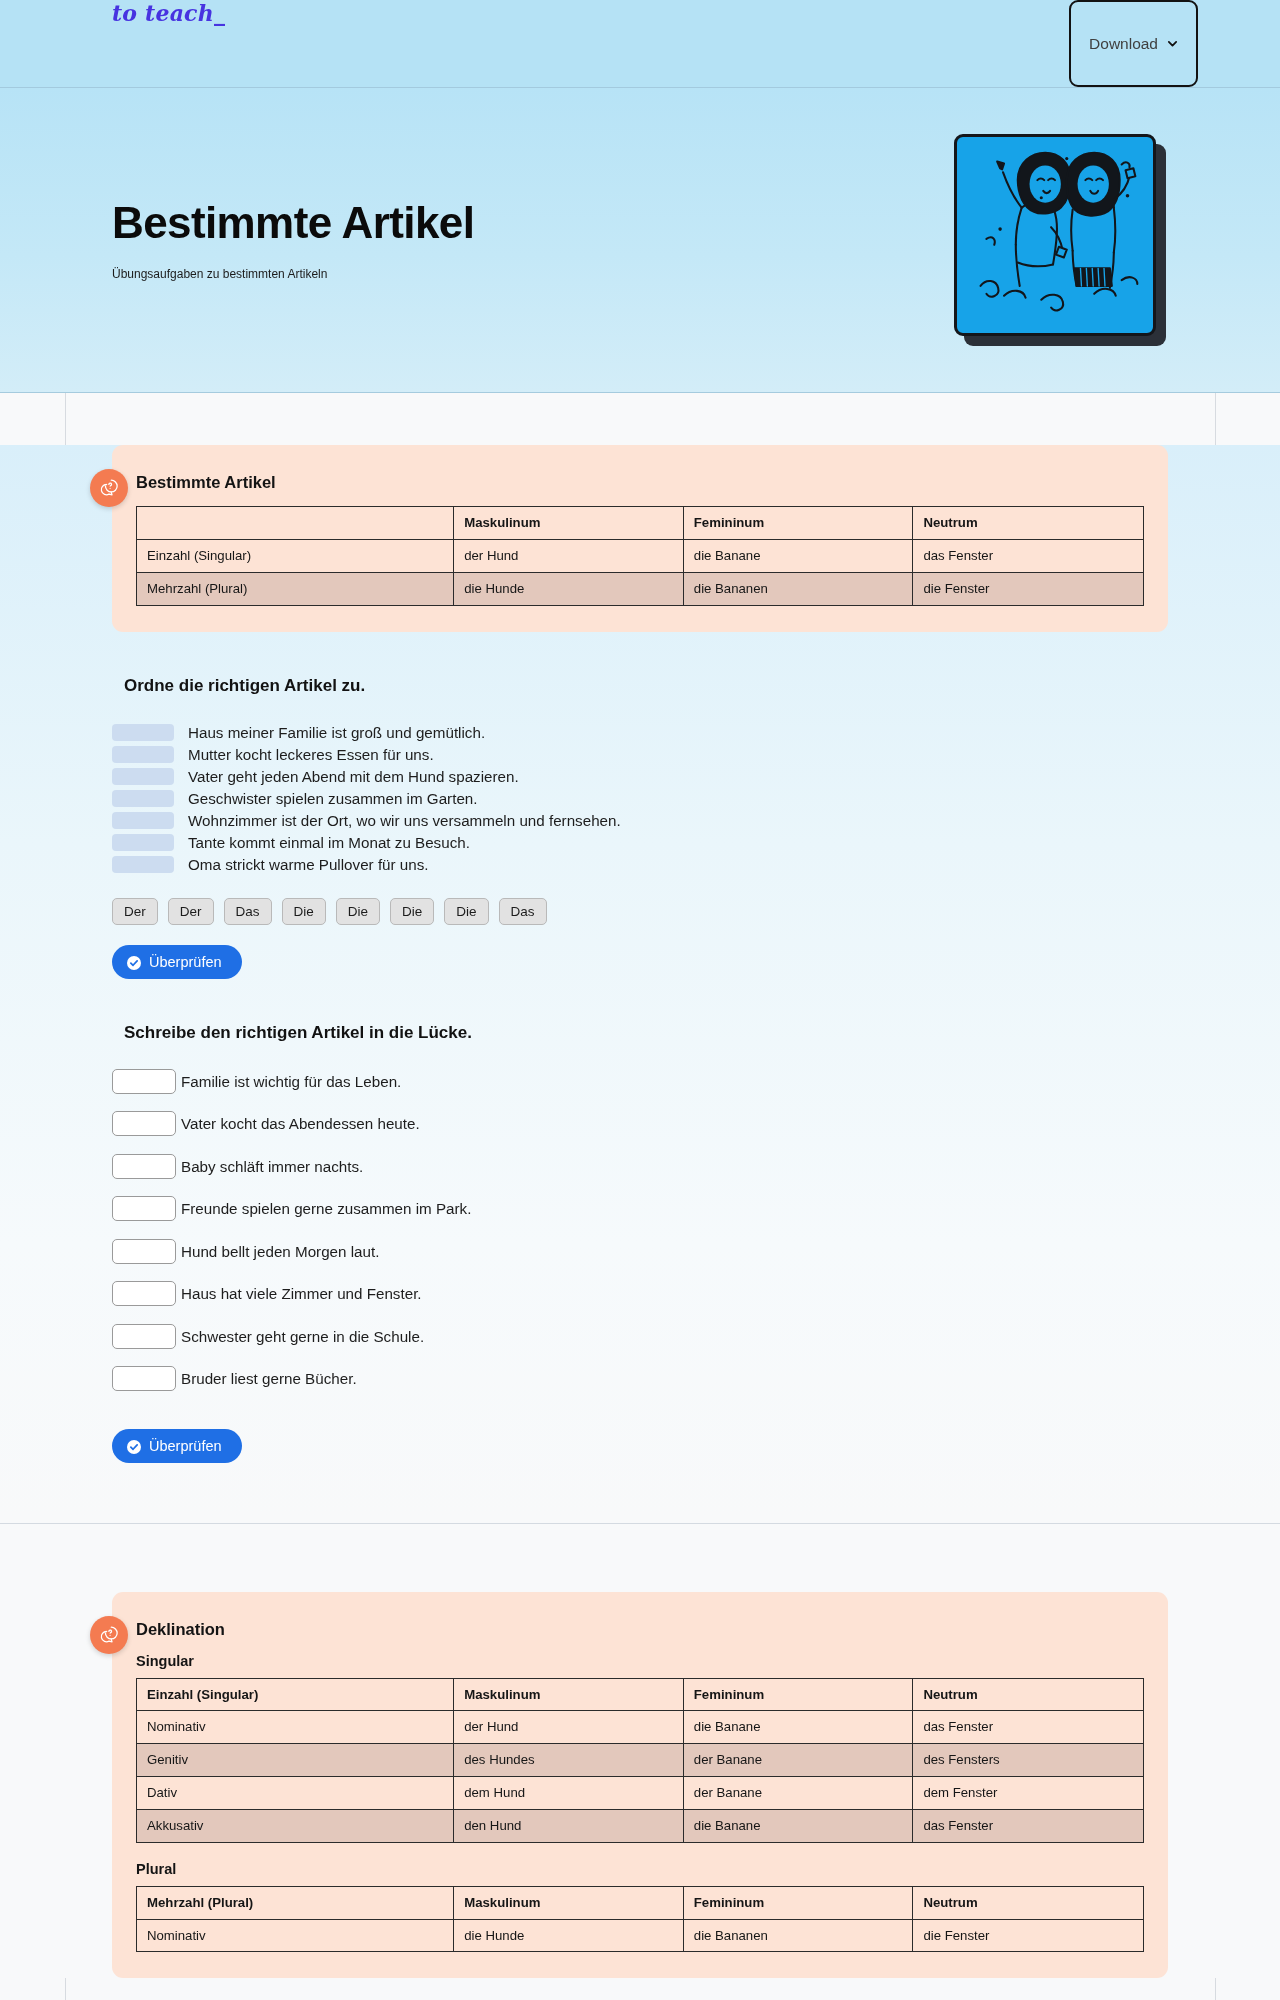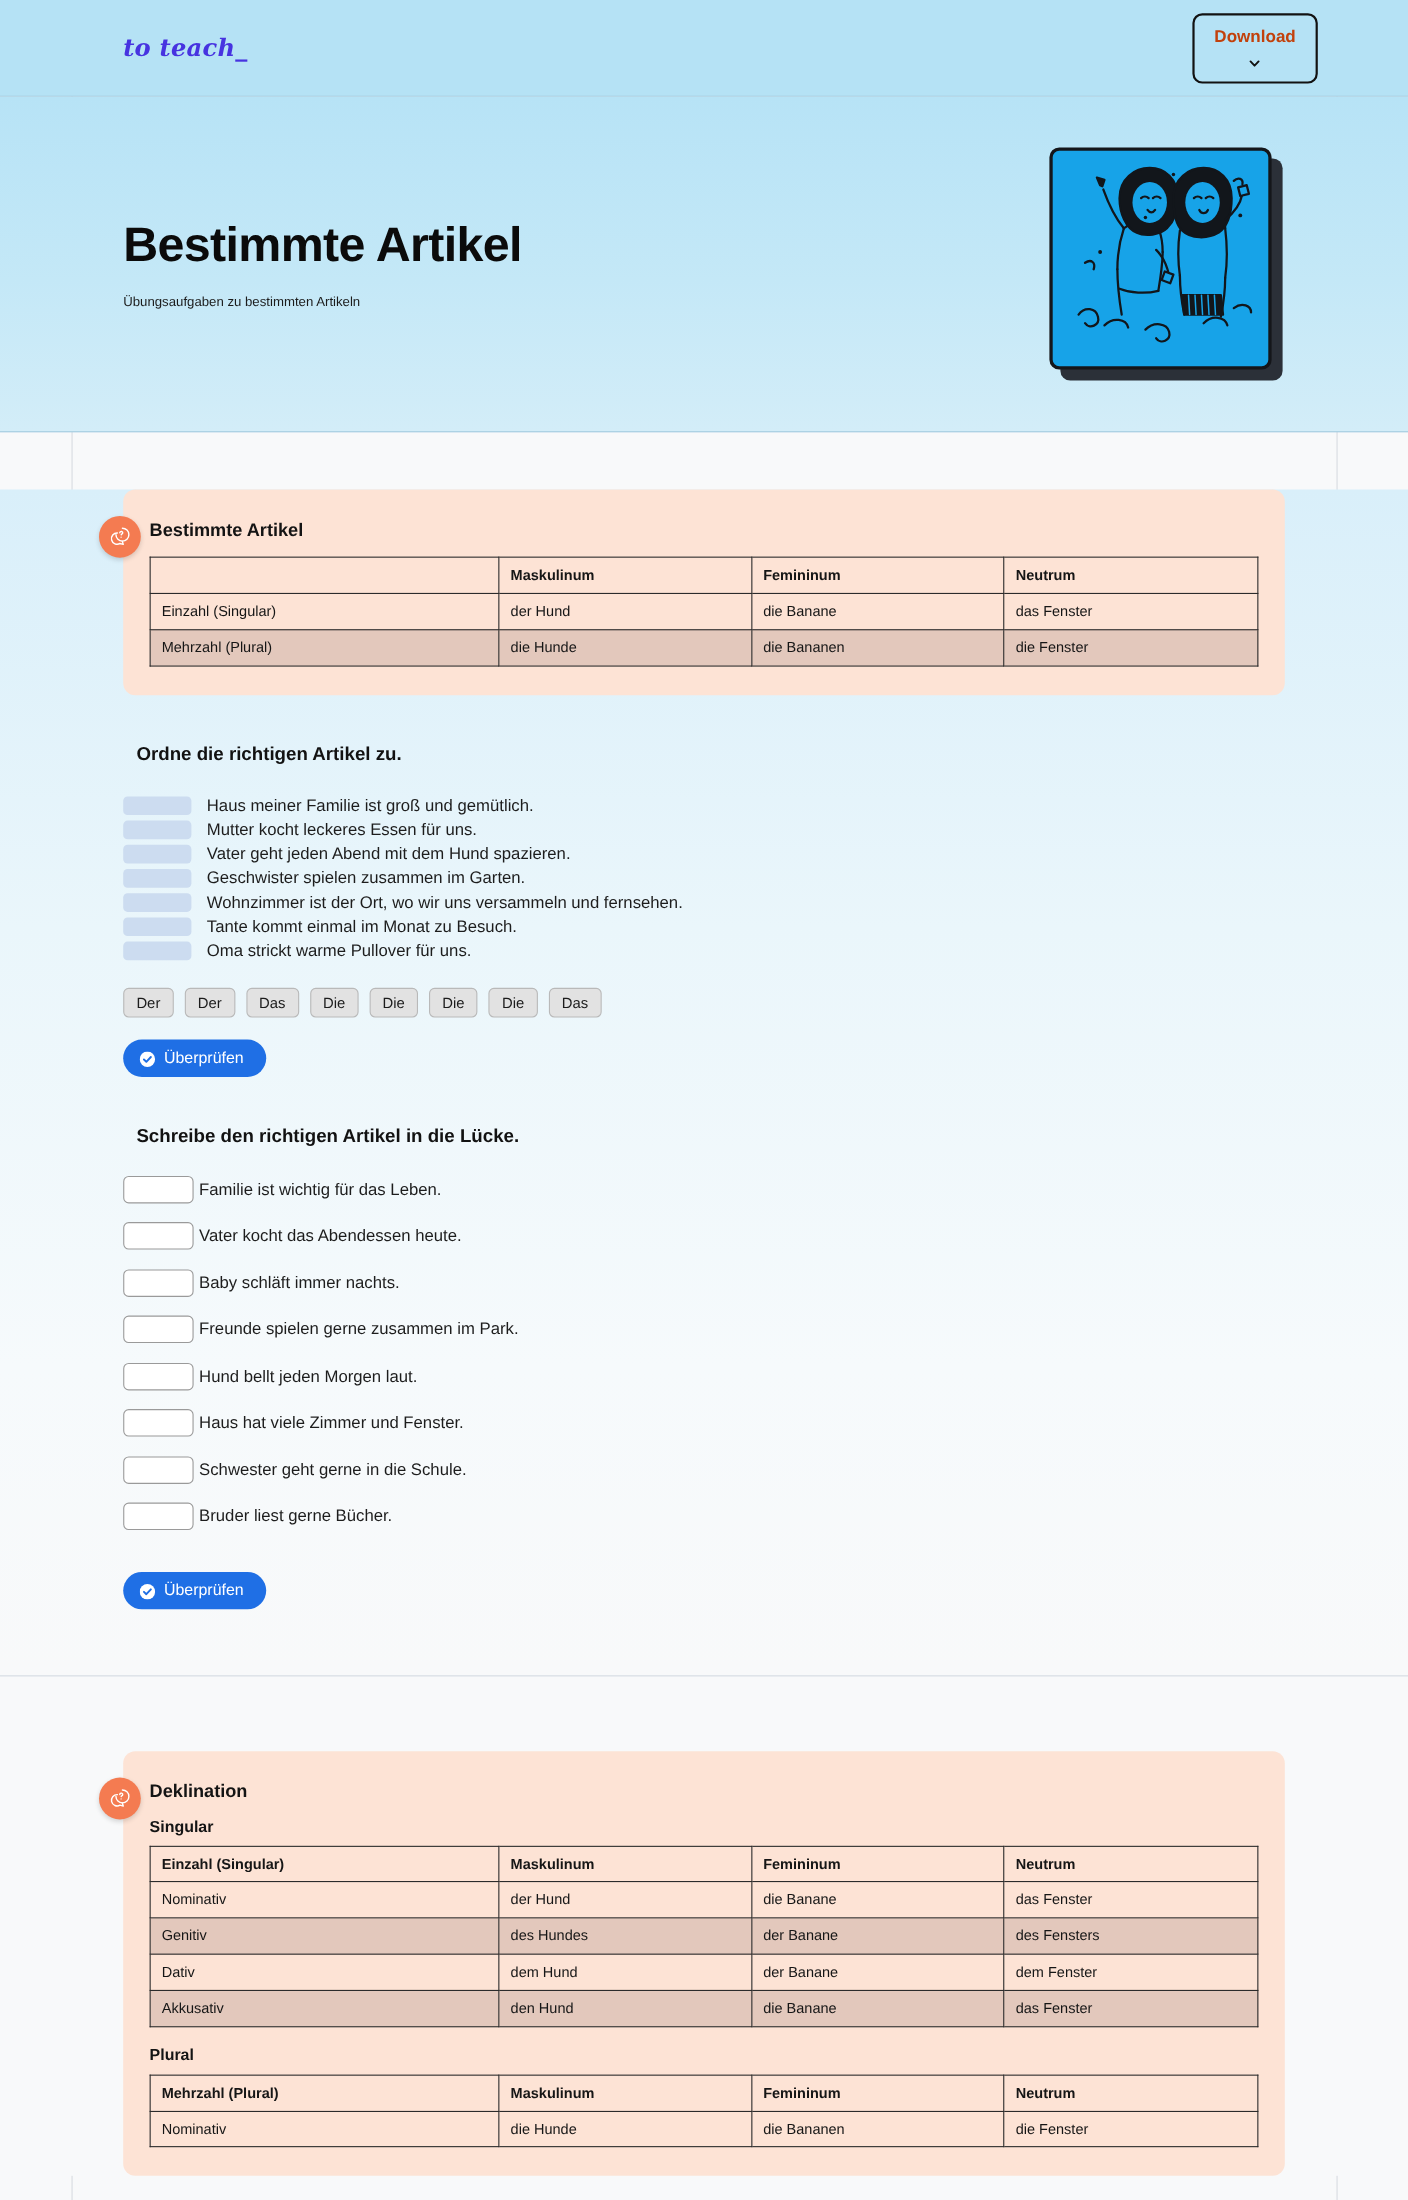--- a/index.html
+++ b/index.html
@@ -22,21 +22,20 @@
   .guide-v { position: absolute; top: 0; bottom: 0; width: 1px; background: rgba(140,150,165,.30); }
   .guide-v.left  { left: 65px; }
   .guide-v.right { left: 1215px; }
 
   
   .topbar {
     position: relative;
     height: 88px;
     background: #b5e2f5;
     display: flex;
-    align-items: center;
     padding: 0 82px 0 112px;
     border-bottom: 1px solid rgba(120,140,160,.28);
     z-index: 6;
   }
   .logo {
     font-family: "DejaVu Serif", serif;
     font-style: italic;
     font-weight: 700;
     font-size: 22px;
     letter-spacing: .2px;
@@ -45,25 +44,24 @@
   .topbar-spacer { flex: 1; }
   .download-btn {
     display: inline-flex;
     align-items: center;
     gap: 9px;
     background: transparent;
     border: 2px solid #121212;
     border-radius: 9px;
     padding: 11px 18px;
     font-size: 15.5px;
-    font-weight: 700;
-    color: #c2410c;
+    font-weight: 400;
+    color: #404040;
     cursor: pointer;
     font-family: "Liberation Sans", sans-serif;
-    flex-direction: column;
   }
   .chev { display: block; width: 11px; height: 11px; }
 
   
   .hero {
     position: relative;
     height: 305px;
     background: linear-gradient(180deg, #b7e3f6 0%, #c4e8f7 55%, #d3edf8 100%);
     border-bottom: 1px solid rgba(120,140,160,.28);
     z-index: 6;

